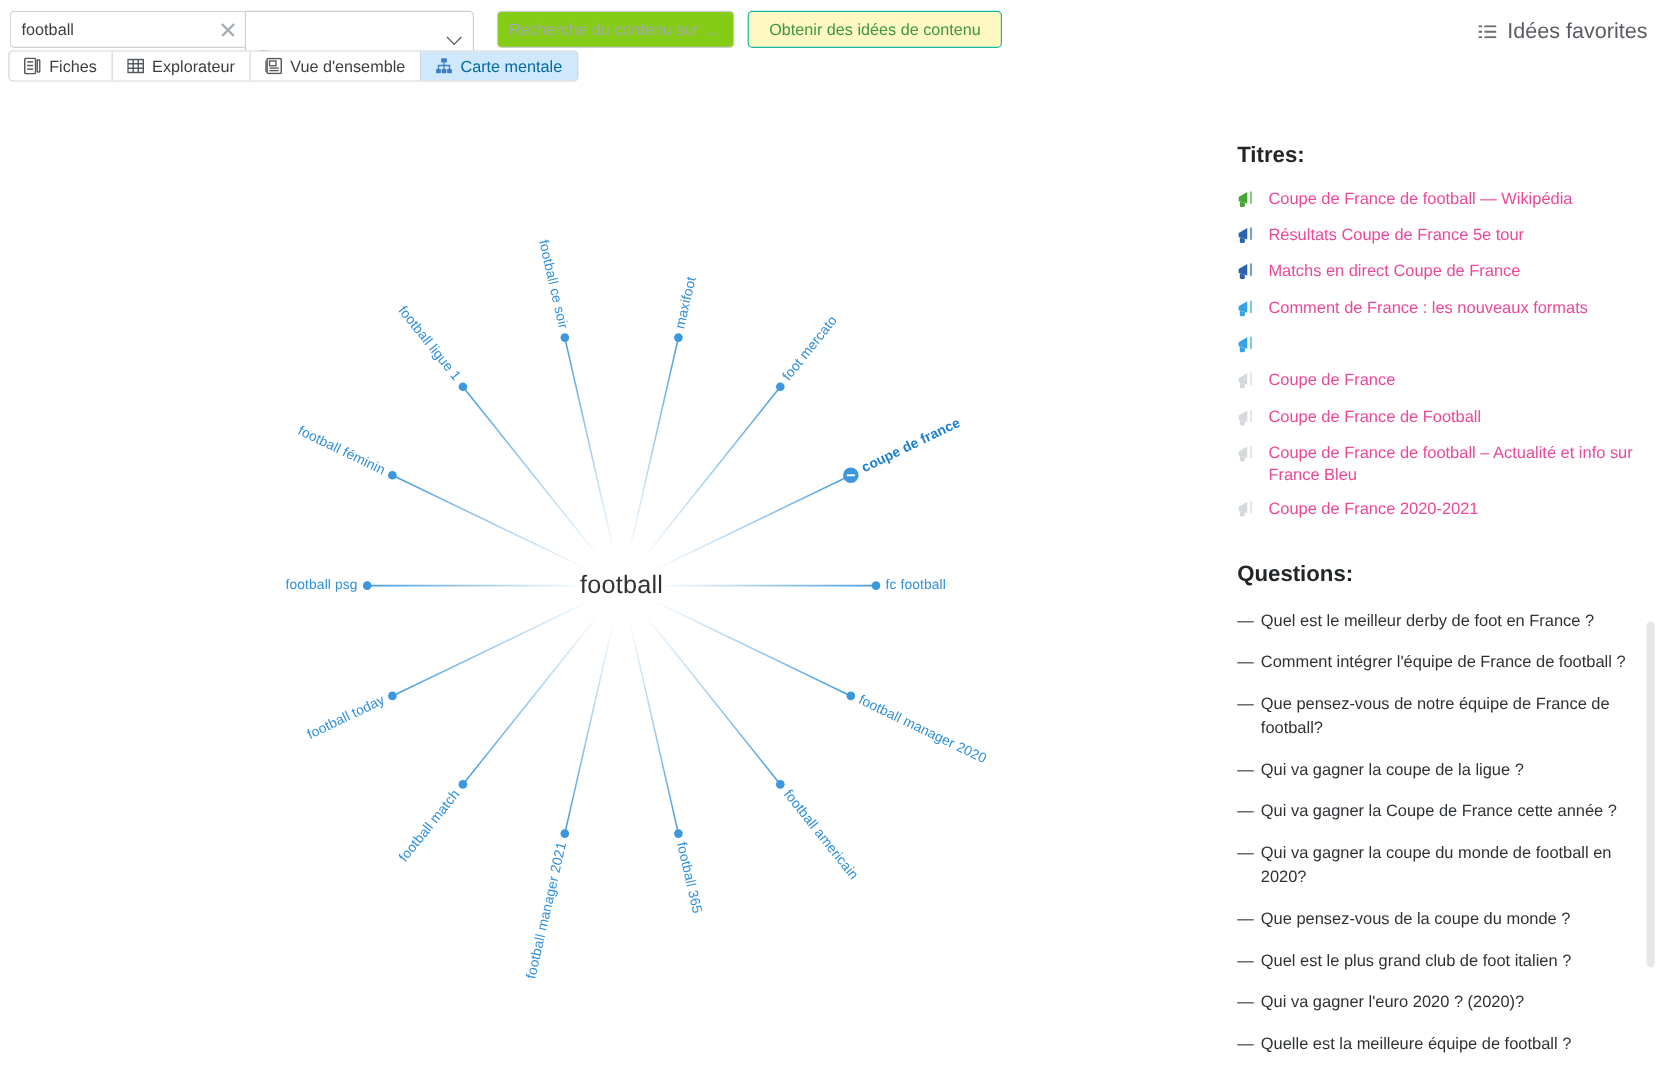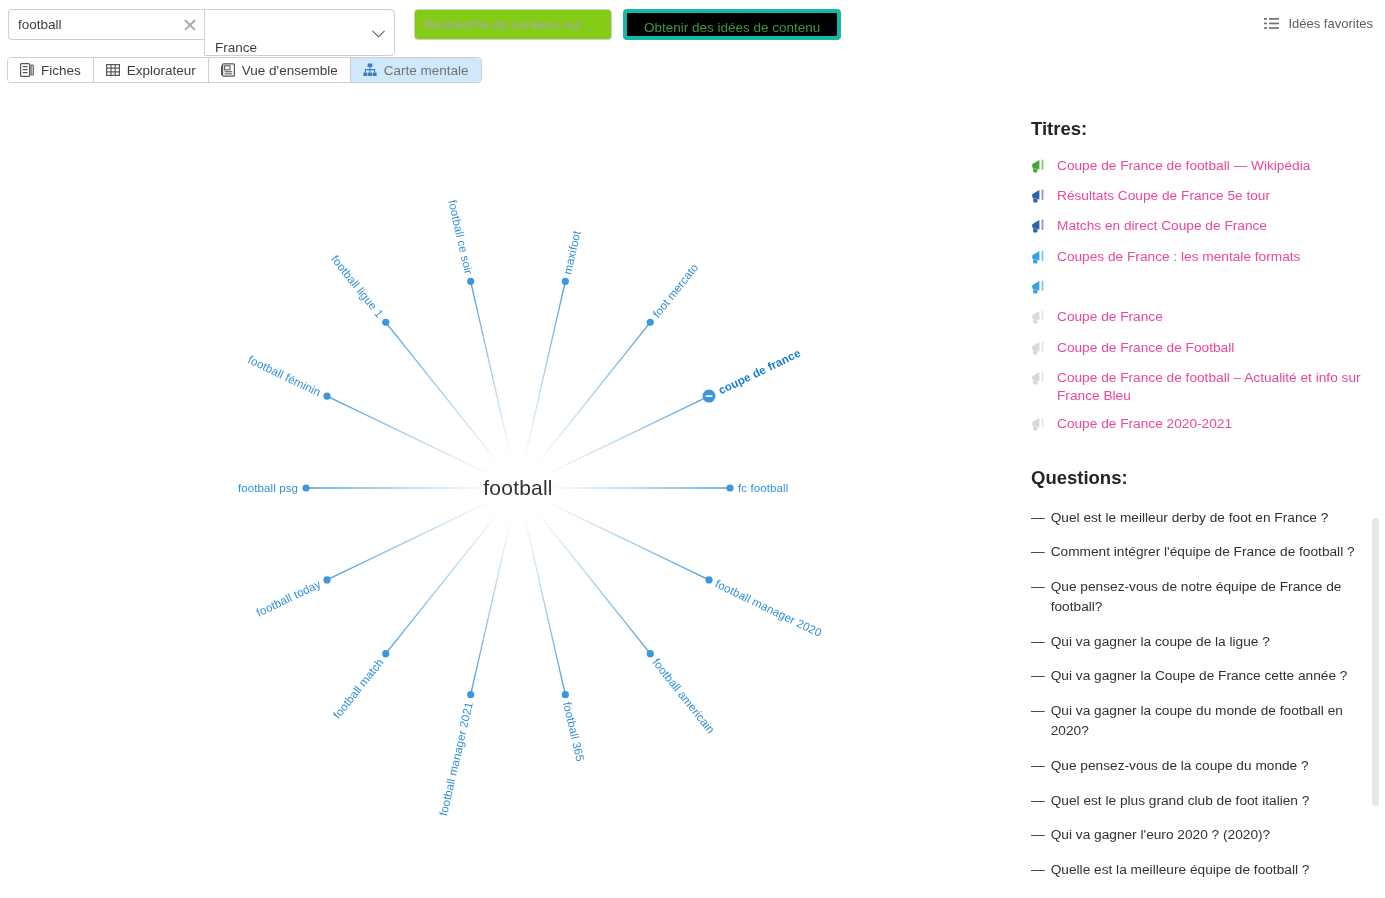--- a/index.html
+++ b/index.html
@@ -73,51 +73,51 @@
     border: none; outline: none; background: transparent;
     width: 100%; height: 100%; padding: 0 9px;
     font-family: "Liberation Sans", sans-serif;
     font-size: 13.5px; color: #3c3f41;
   }
   .content-search input::placeholder { color: #a5a9ad; }
 
   .get-ideas-btn {
     position: absolute; left: 623px; top: 9px;
     height: 31px; padding: 0 17px;
-    border: 4px solid #14b8a6; border-radius: 4px;
-    background: #000000; color: #3f9642;
+    border: 1px solid #14b8a6; border-radius: 4px;
+    background: #fef9c3; color: #3f9642;
     font-family: "Liberation Sans", sans-serif;
     font-size: 13.5px; line-height: 29px;
     cursor: pointer; white-space: nowrap;
   }
 
   .fav-ideas {
     position: absolute; right: 12px; top: 16px;
     display: flex; align-items: center; gap: 9px;
-    color: #5a5e62; font-size: 13px; cursor: pointer;
+    color: #5a5e62; font-size: 18px; cursor: pointer;
   }
   .list-icon { display: block; width: 15px; height: 11px; }
 
   
   .tabs {
-    position: absolute; left: 7px; top: 57px;
+    position: absolute; left: 7px; top: 42px;
     display: flex; height: 26px;
     border: 1px solid #ccd0d4; border-radius: 4px;
     overflow: hidden; background: #fff;
   }
   .tab {
     display: flex; align-items: center; gap: 7px;
     padding: 0 12px; height: 100%;
     border-right: 1px solid #ccd0d4;
     font-size: 13.5px; color: #3c3f41;
     cursor: pointer; white-space: nowrap;
     background: #fff;
   }
   .tab:last-child { border-right: none; }
-  .tab.active { background: #cfe8fb; color: #737373; }
+  .tab.active { background: #cfe8fb; color: #0369a1; }
   .tab svg { display: block; }
 
   
   .mindmap {
     position: absolute; left: 0; top: 95px;
     width: 1005px; height: 803px;
   }
   .mm-svg { position: absolute; left: 0; top: 0; }
   .mm-center {
     position: absolute;
@@ -392,21 +392,21 @@
               <rect x="10.6" y="0.4" width="1.8" height="10.6" rx="0.8" fill="#2d62ad" opacity="0.62"></rect>
             </svg></span>
           <span>Matchs en direct Coupe de France</span>
         </li>
         <li class="title-item">
           <span class="mg"><svg width="17" height="14" viewBox="0 0 17 14">
               <path d="M1.2 5.2 L8.4 1.1 L8.4 10.6 L1.2 8.6 Z" fill="#35a3e3"></path>
               <path d="M2.2 8.9 L2.2 12.2 A1.3 1.3 0 0 0 3.5 13.5 L5.1 13.5 A1.3 1.3 0 0 0 6.4 12.2 L6.4 9.9 Z" fill="#35a3e3"></path>
               <rect x="10.6" y="0.4" width="1.8" height="10.6" rx="0.8" fill="#35a3e3" opacity="0.62"></rect>
             </svg></span>
-          <span>Coupes de France : les mentale formats</span>
+          <span>Comment de France : les nouveaux formats</span>
         </li>
         <li class="title-item">
           <span class="mg"><svg width="17" height="14" viewBox="0 0 17 14">
               <path d="M1.2 5.2 L8.4 1.1 L8.4 10.6 L1.2 8.6 Z" fill="#35a3e3"></path>
               <path d="M2.2 8.9 L2.2 12.2 A1.3 1.3 0 0 0 3.5 13.5 L5.1 13.5 A1.3 1.3 0 0 0 6.4 12.2 L6.4 9.9 Z" fill="#35a3e3"></path>
               <rect x="10.6" y="0.4" width="1.8" height="10.6" rx="0.8" fill="#35a3e3" opacity="0.62"></rect>
             </svg></span>
         </li>
         <li class="title-item">
           <span class="mg"><svg width="17" height="14" viewBox="0 0 17 14">

